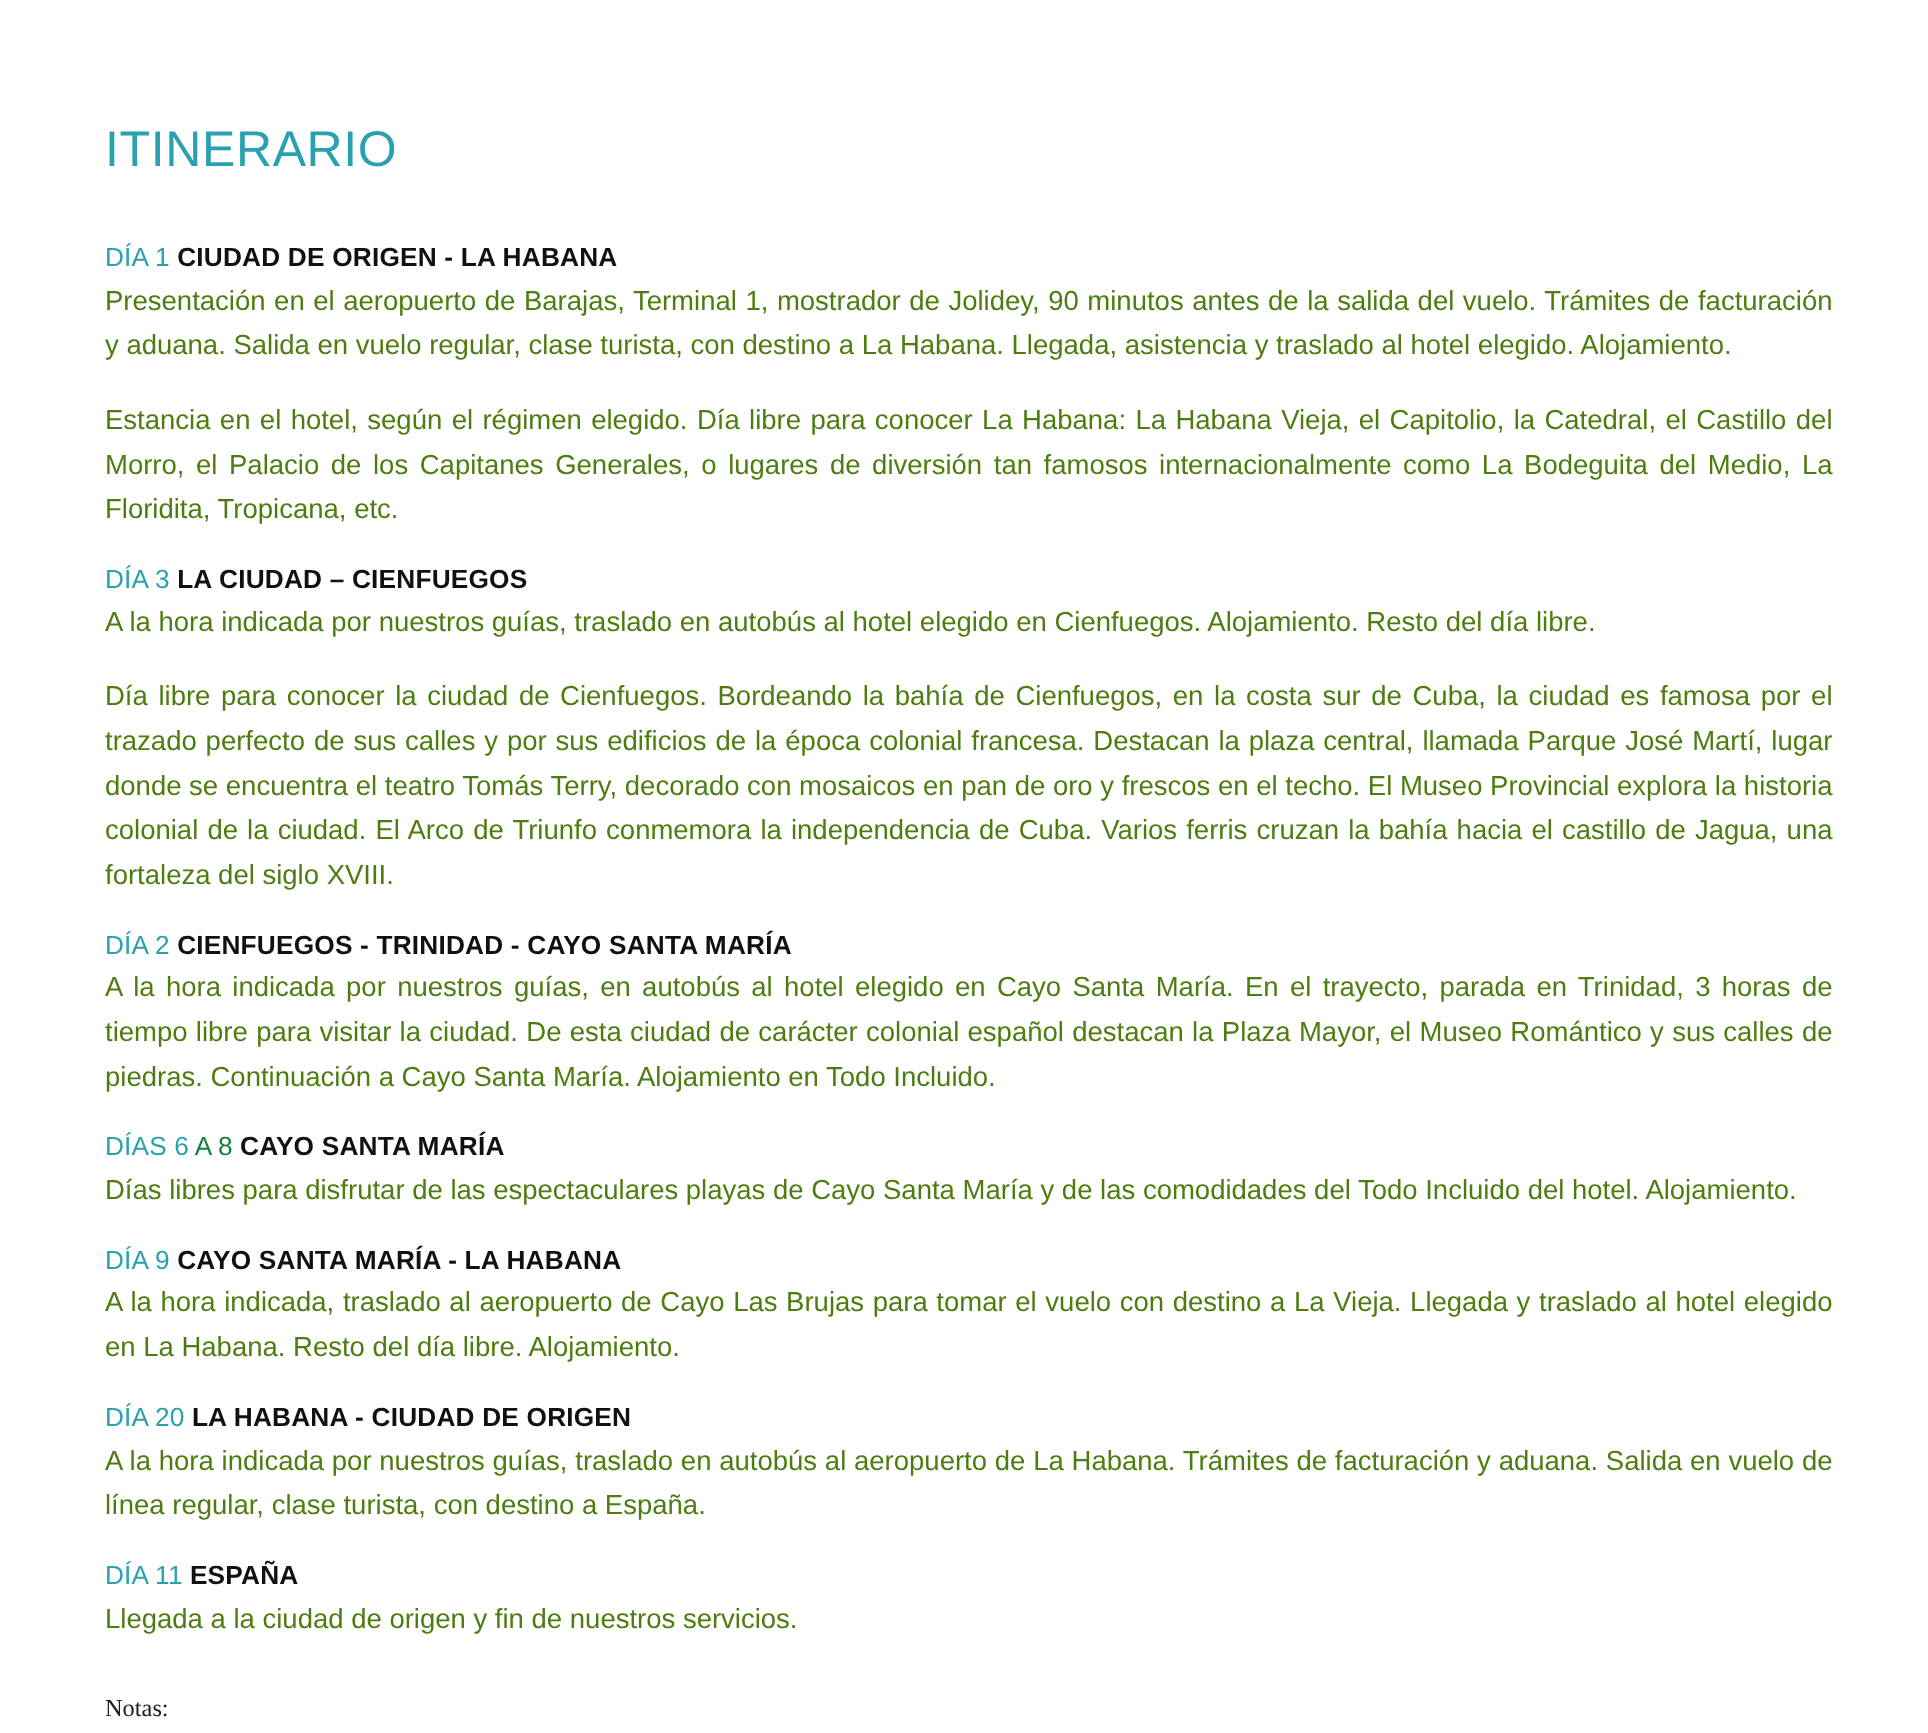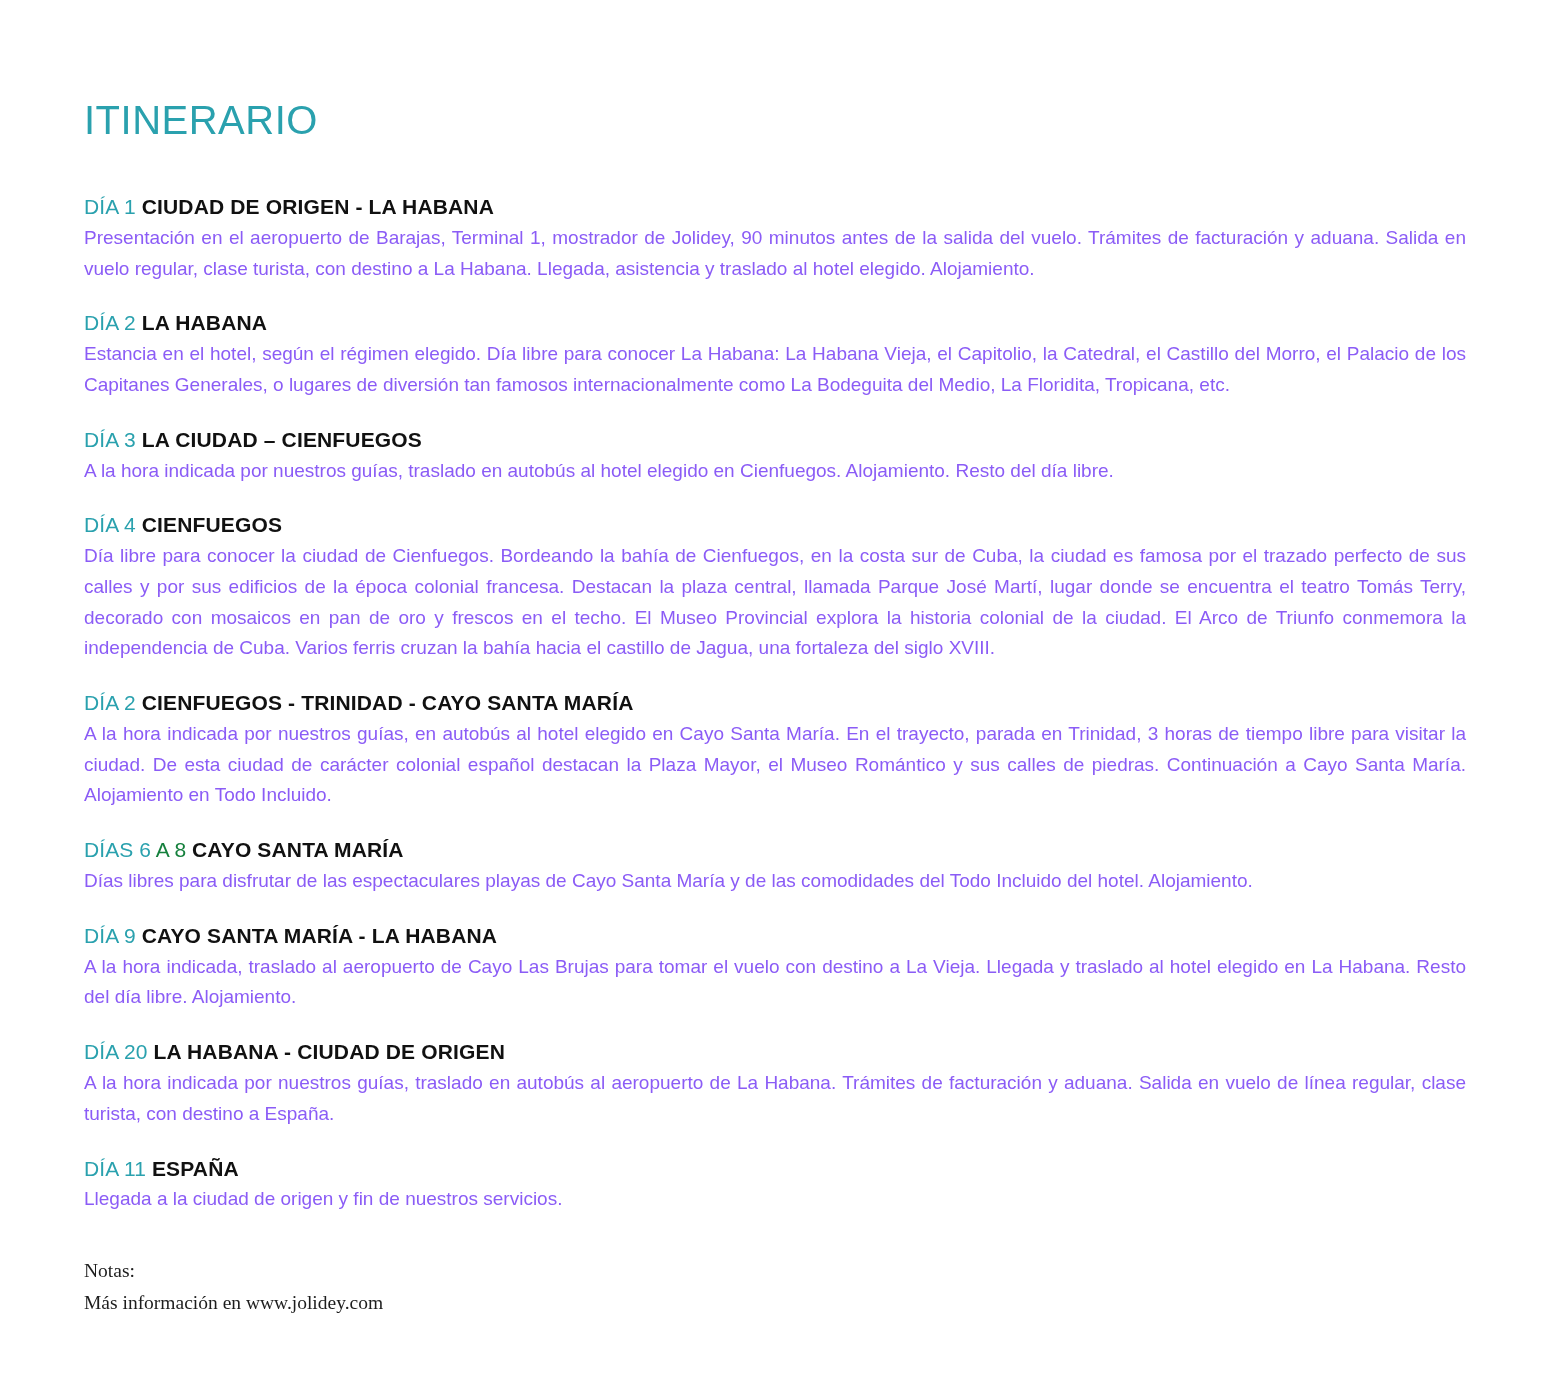--- a/index.html
+++ b/index.html
@@ -59,26 +59,26 @@
     font-weight: 400;
   }
 
   .day-dest {
     color: #111111;
     font-weight: 700;
     letter-spacing: 0.15px;
   }
 
   .day-body {
-    font-size: 19px;
+    font-size: 22px;
     line-height: 1.62;
     text-align: justify;
     text-justify: inter-word;
     margin: 0;
-    color: #8b5cf6;
+    color: #4d7c0f;
     hyphens: manual;
   }
 
   .day-body.last-line-left {
     text-align-last: left;
   }
 
   .notes-block {
     margin-top: 40px;
   }
@@ -102,37 +102,31 @@
   <div class="content">
 
     <section class="day-block">
       <p class="day-heading">
         <span class="day-label">DÍA 1</span><span class="day-mid"> </span><span class="day-dest">CIUDAD DE ORIGEN - LA HABANA</span>
       </p>
       <p class="day-body last-line-left">Presentación en el aeropuerto de Barajas, Terminal 1, mostrador de Jolidey, 90 minutos antes de la salida del vuelo. Trámites de facturación y aduana. Salida en vuelo regular, clase turista, con destino a La Habana. Llegada, asistencia y traslado al hotel elegido. Alojamiento.</p>
     </section>
 
     <section class="day-block">
-      <p class="day-heading">
-        <span class="day-label">DÍA 2</span><span class="day-mid"> </span><span class="day-dest">LA HABANA</span>
-      </p>
       <p class="day-body last-line-left">Estancia en el hotel, según el régimen elegido. Día libre para conocer La Habana: La Habana Vieja, el Capitolio, la Catedral, el Castillo del Morro, el Palacio de los Capitanes Generales, o lugares de diversión tan famosos internacionalmente como La Bodeguita del Medio, La Floridita, Tropicana, etc.</p>
     </section>
 
     <section class="day-block">
       <p class="day-heading">
         <span class="day-label">DÍA 3</span><span class="day-mid"> </span><span class="day-dest">LA CIUDAD – CIENFUEGOS</span>
       </p>
       <p class="day-body last-line-left">A la hora indicada por nuestros guías, traslado en autobús al hotel elegido en Cienfuegos. Alojamiento. Resto del día libre.</p>
     </section>
 
     <section class="day-block">
-      <p class="day-heading">
-        <span class="day-label">DÍA 4</span><span class="day-mid"> </span><span class="day-dest">CIENFUEGOS</span>
-      </p>
       <p class="day-body last-line-left">Día libre para conocer la ciudad de Cienfuegos. Bordeando la bahía de Cienfuegos, en la costa sur de Cuba, la ciudad es famosa por el trazado perfecto de sus calles y por sus edificios de la época colonial francesa. Destacan la plaza central, llamada Parque José Martí, lugar donde se encuentra el teatro Tomás Terry, decorado con mosaicos en pan de oro y frescos en el techo. El Museo Provincial explora la historia colonial de la ciudad. El Arco de Triunfo conmemora la independencia de Cuba. Varios ferris cruzan la bahía hacia el castillo de Jagua, una fortaleza del siglo XVIII.</p>
     </section>
 
     <section class="day-block">
       <p class="day-heading">
         <span class="day-label">DÍA 2</span><span class="day-mid"> </span><span class="day-dest">CIENFUEGOS - TRINIDAD - CAYO SANTA MARÍA</span>
       </p>
       <p class="day-body last-line-left">A la hora indicada por nuestros guías, en autobús al hotel elegido en Cayo Santa María. En el trayecto, parada en Trinidad, 3 horas de tiempo libre para visitar la ciudad. De esta ciudad de carácter colonial español destacan la Plaza Mayor, el Museo Romántico y sus calles de piedras. Continuación a Cayo Santa María. Alojamiento en Todo Incluido.</p>
     </section>
 

